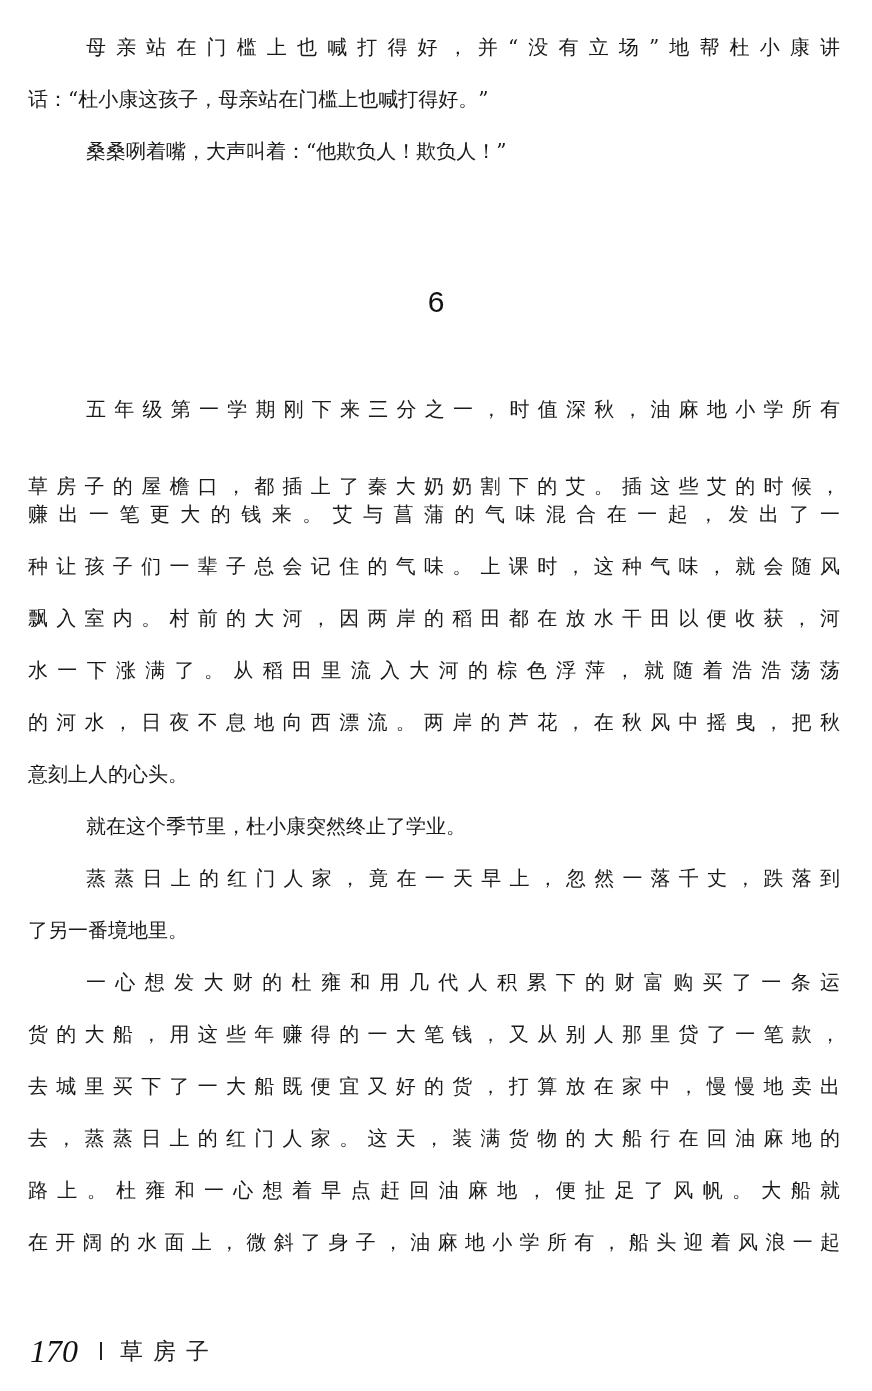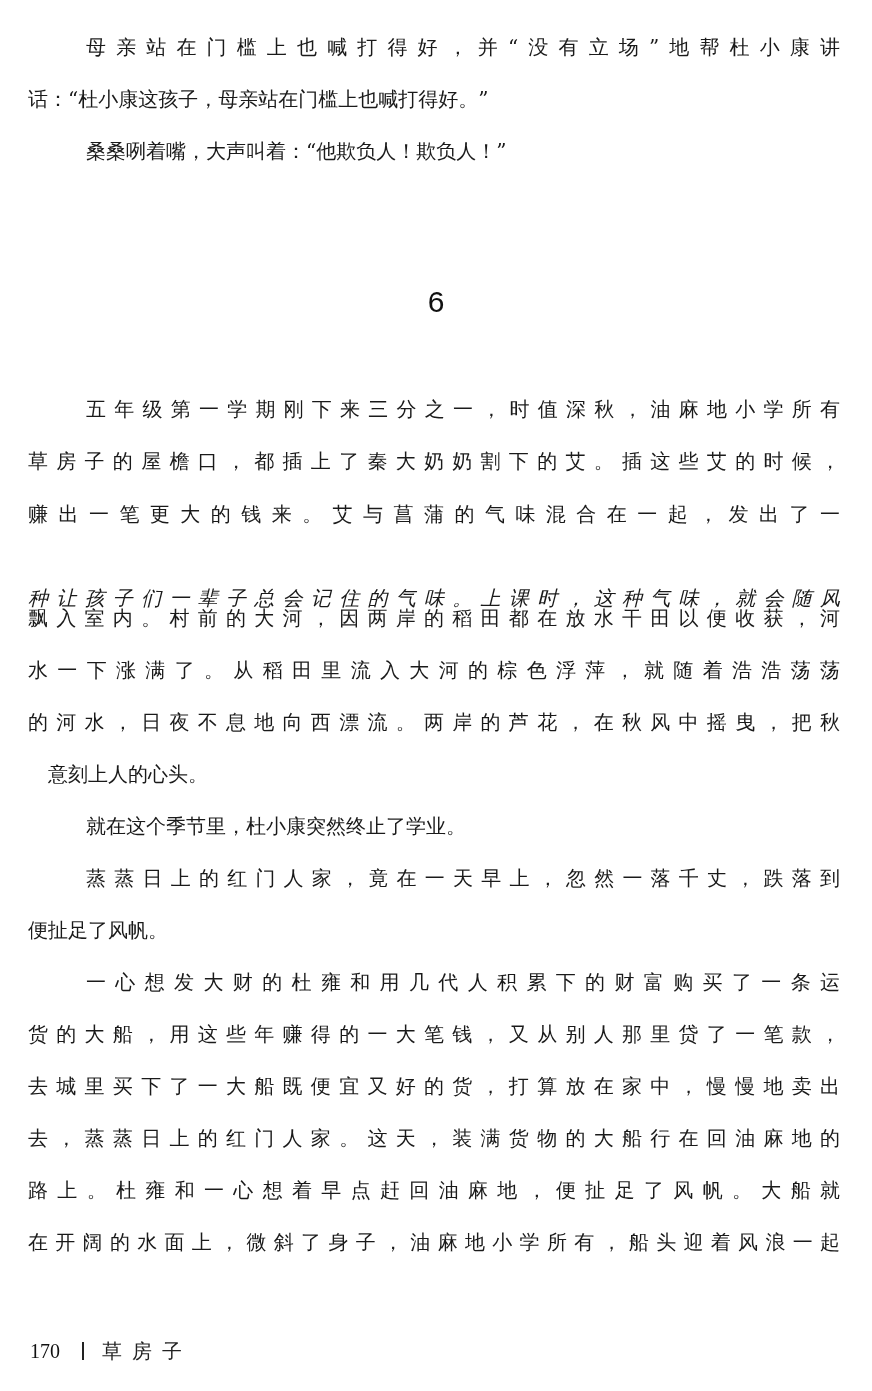--- a/index.html
+++ b/index.html
@@ -6,46 +6,46 @@
   body { width: 872px; height: 1391px; position: relative; overflow: hidden;
          font-family: "DejaVu Serif", "Liberation Serif", serif; color: #1a1a1a; }
   .line { position: absolute; left: 28px; width: 812px; height: 52px; line-height: 52px;
           font-size: 20px; white-space: nowrap; text-align: justify; text-align-last: justify;
           letter-spacing: 0; }
   .line.indent { left: 86px; width: 754px; }
   .line.last { text-align-last: left; }
   .chapter { position: absolute; left: 0; width: 872px; top: 282px; text-align: center;
              font-family: "Liberation Sans", sans-serif; font-size: 30px; line-height: 40px; color: #111; }
   .footer { position: absolute; left: 30px; top: 1333px; height: 36px; display: flex; align-items: center; }
-  .page-num { font-family: "Liberation Serif", serif; font-size: 20px; color: #111; }
+  .page-num { font-family: "Liberation Serif", serif; font-style: italic; font-size: 32px; color: #111; }
   .sep { display: inline-block; width: 2px; height: 18px; background: #222; margin: 0 18px 0 22px; }
-  .running-title { font-family: "DejaVu Sans", sans-serif; font-size: 20px; letter-spacing: 10px; color: #222; }
+  .running-title { font-family: "DejaVu Sans", sans-serif; font-size: 23px; letter-spacing: 10px; color: #222; }
 </style>
 </head>
 <body>
 
 <div>
 
   <div class="line indent" style="top:21px;">母亲站在门槛上也喊打得好，并“没有立场”地帮杜小康讲</div>
   <div class="line last" style="top:73px;">话：“杜小康这孩子，母亲站在门槛上也喊打得好。”</div>
   <div class="line indent last" style="top:125px;">桑桑咧着嘴，大声叫着：“他欺负人！欺负人！”</div>
 
   <div class="chapter">6</div>
 
   <div class="line indent" style="top:383px;">五年级第一学期刚下来三分之一，时值深秋，油麻地小学所有</div>
-  <div class="line" style="top:435px;">草房子的屋檐口，都插上了秦大奶奶割下的艾。插这些艾的时候，</div>
+  <div class="line" style="top:460px;">草房子的屋檐口，都插上了秦大奶奶割下的艾。插这些艾的时候，</div>
   <div class="line" style="top:488px;">赚出一笔更大的钱来。艾与菖蒲的气味混合在一起，发出了一</div>
-  <div class="line" style="top:572px;font-style:italic;">种让孩子们一辈子总会记住的气味。上课时，这种气味，就会随风</div>
+  <div class="line" style="top:540px;">种让孩子们一辈子总会记住的气味。上课时，这种气味，就会随风</div>
   <div class="line" style="top:592px;">飘入室内。村前的大河，因两岸的稻田都在放水干田以便收获，河</div>
   <div class="line" style="top:644px;">水一下涨满了。从稻田里流入大河的棕色浮萍，就随着浩浩荡荡</div>
   <div class="line" style="top:696px;">的河水，日夜不息地向西漂流。两岸的芦花，在秋风中摇曳，把秋</div>
-  <div class="line last" style="top:748px;margin-left:20px;">意刻上人的心头。</div>
+  <div class="line last" style="top:748px;">意刻上人的心头。</div>
   <div class="line indent last" style="top:800px;">就在这个季节里，杜小康突然终止了学业。</div>
   <div class="line indent" style="top:852px;">蒸蒸日上的红门人家，竟在一天早上，忽然一落千丈，跌落到</div>
-  <div class="line last" style="top:904px;">便扯足了风帆。</div>
+  <div class="line last" style="top:904px;">了另一番境地里。</div>
   <div class="line indent" style="top:956px;">一心想发大财的杜雍和用几代人积累下的财富购买了一条运</div>
   <div class="line" style="top:1008px;">货的大船，用这些年赚得的一大笔钱，又从别人那里贷了一笔款，</div>
   <div class="line" style="top:1060px;">去城里买下了一大船既便宜又好的货，打算放在家中，慢慢地卖出</div>
   <div class="line" style="top:1112px;">去，蒸蒸日上的红门人家。这天，装满货物的大船行在回油麻地的</div>
   <div class="line" style="top:1164px;">路上。杜雍和一心想着早点赶回油麻地，便扯足了风帆。大船就</div>
   <div class="line" style="top:1216px;">在开阔的水面上，微斜了身子，油麻地小学所有，船头迎着风浪一起</div>
 
   <div class="footer">
     <span class="page-num">170</span>
     <span class="sep"></span>

